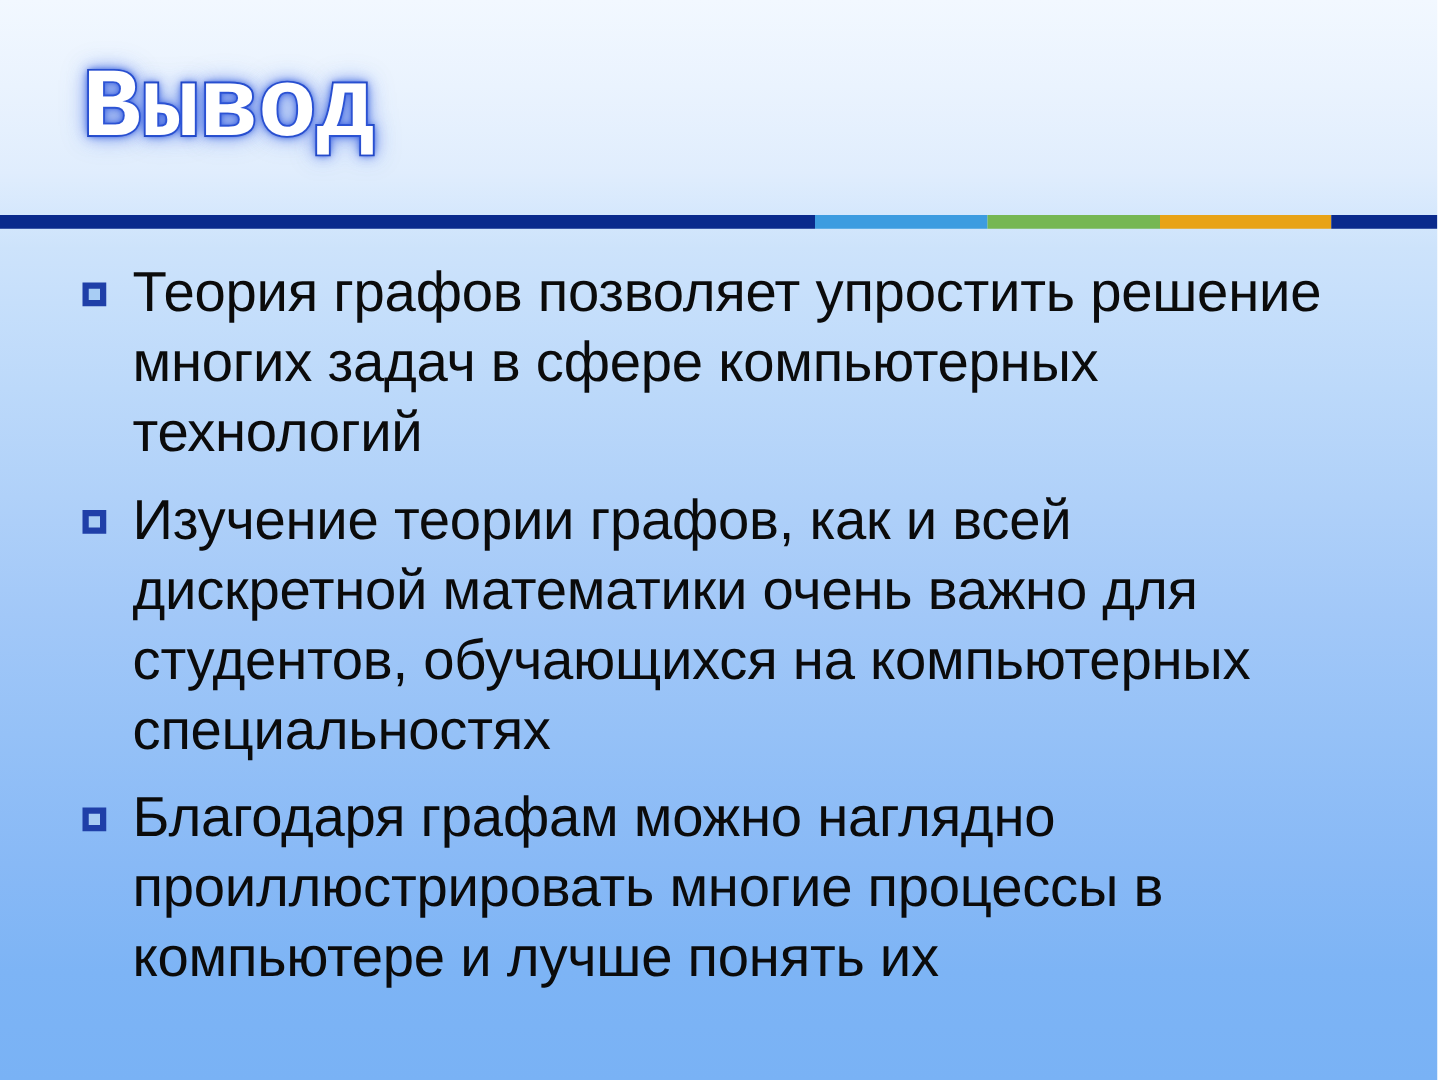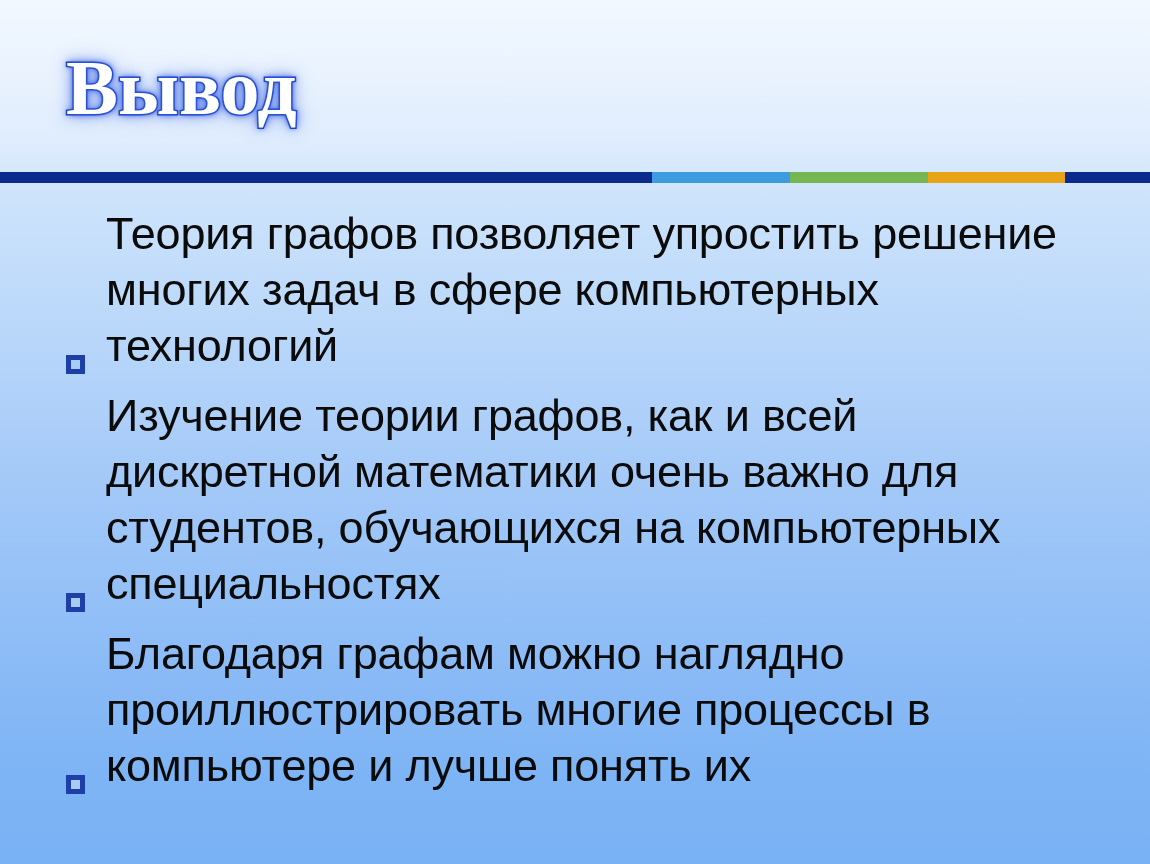--- a/index.html
+++ b/index.html
@@ -36,21 +36,21 @@
   
   #title-block {
     position: absolute;
     left: 66px;
     top: 44px;
     width: 900px;
     height: 105px;
   }
 
   #slide-title {
-    font-family: Liberation Serif, serif;
+    font-family: Liberation Mono, monospace;
     font-size: 78px;
     font-weight: bold;
     line-height: 88px;
     letter-spacing: 0px;
     color: #ffffff;
     margin: 0;
     white-space: nowrap;
     
     -webkit-text-stroke: 3px #1438b4;
     paint-order: stroke fill;
@@ -76,21 +76,21 @@
   
   #body {
     position: absolute;
     left: 66px;
     top: 206px;
     width: 1030px;
   }
 
   .bullet-row {
     display: flex;
-    align-items: flex-end;
+    align-items: flex-start;
     margin-bottom: 14px;
   }
 
   .bullet-marker {
     flex: 0 0 auto;
     width: 19px;
     height: 19px;
     margin-top: 20px;
     margin-right: 21px;
     background: #1f3fa8;

